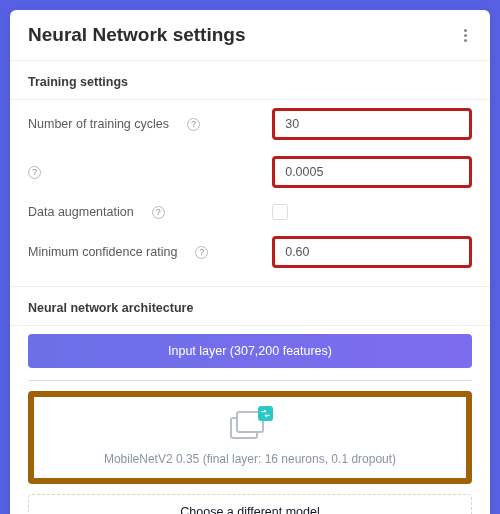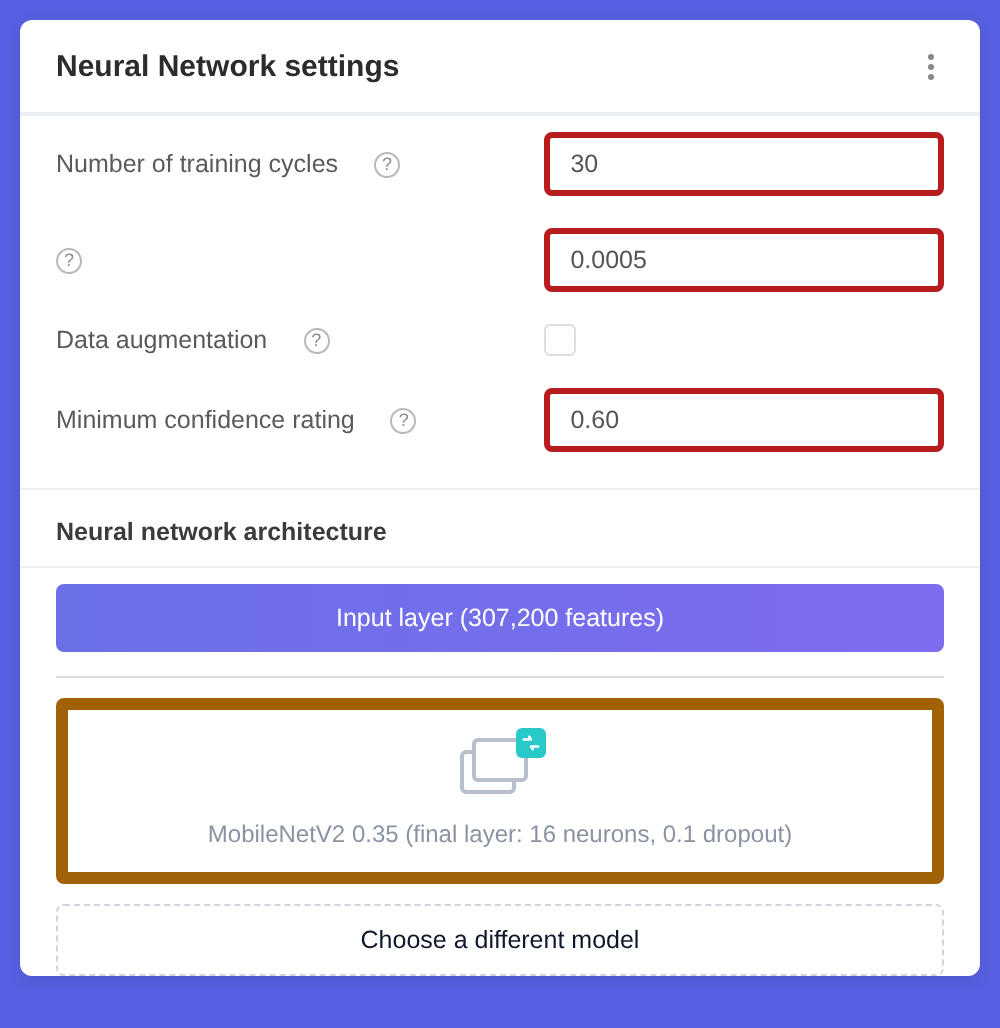--- a/index.html
+++ b/index.html
@@ -19,21 +19,21 @@
     box-shadow: 0 2px 8px rgba(0,0,0,0.1);
     overflow: hidden;
   }
   .card-header {
     display: flex;
     align-items: center;
     justify-content: space-between;
     padding: 14px 16px 14px 18px;
   }
   .card-title {
-    font-size: 15px;
+    font-size: 19px;
     font-weight: 600;
     color: #2c2c2c;
   }
   .menu-dots {
     width: 18px;
     height: 18px;
     display: flex;
     flex-direction: column;
     align-items: center;
     justify-content: center;
@@ -185,20 +185,21 @@
     <div class="card-title">Neural Network settings</div>
     <div class="menu-dots">
       <span></span>
         <span></span>
         <span></span>
     </div>
   </div>
 
   <hr class="sep">
 
+  <div class="section-title">Training settings</div>
 
   <hr class="sep">
 
   <div class="field-row">
     <div class="field-label">
       <span>Number of training cycles</span>
       <span class="help-icon">?</span>
     </div>
     <div class="field-input">
       <input class="text-input" type="text" value="30" style="">

